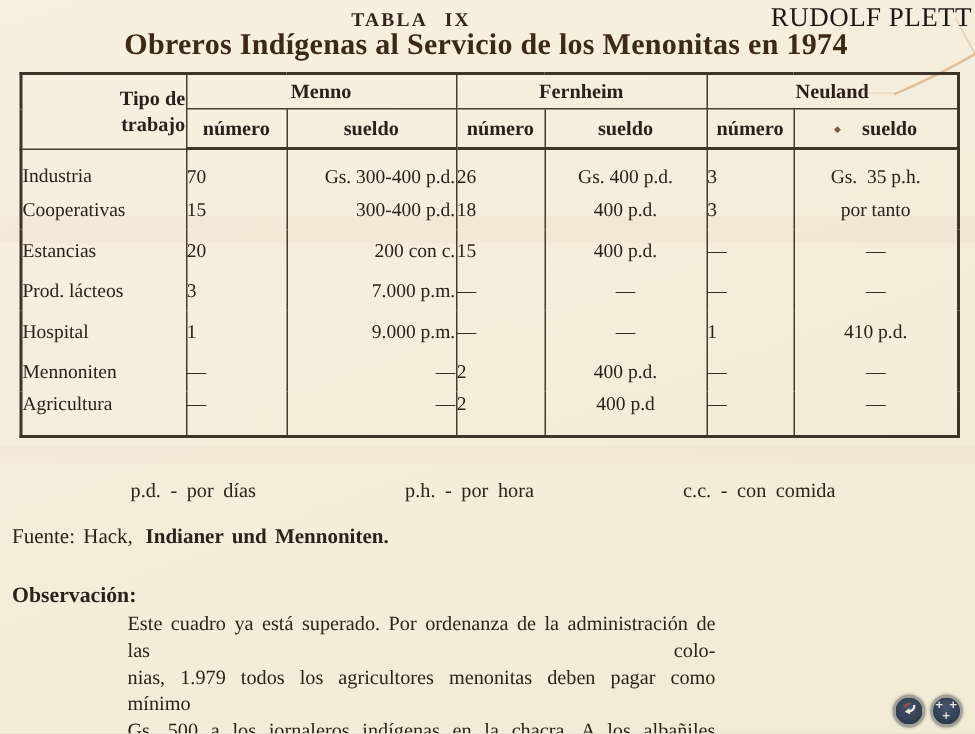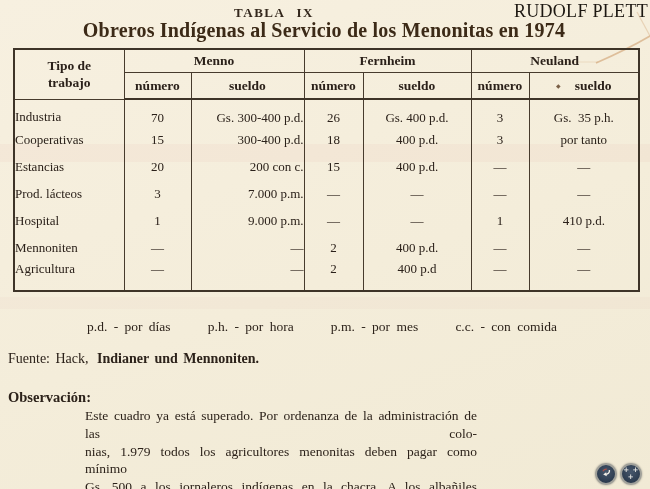--- a/index.html
+++ b/index.html
@@ -17,29 +17,29 @@
     font-size:13px;font-weight:bold;letter-spacing:1.5px;word-spacing:7px;color:#33271c;}
   .running-head{position:absolute;top:1px;right:2px;font-size:18px;letter-spacing:.3px;color:#1c1711;}
   .page-title{position:absolute;top:19px;left:0;width:648px;text-align:center;margin:0;
     font-size:20px;font-weight:bold;color:#3c2a17;letter-spacing:.2px;}
 
   table.data{position:absolute;top:48px;left:13px;width:625px;border-collapse:collapse;
     table-layout:fixed;color:#2b211a;border:2px solid #3e3428;}
   table.data th,table.data td{font-size:13px;padding:0;vertical-align:middle;
     border-left:1.5px solid #473b2d;border-right:1.5px solid #473b2d;}
   tr.colonies th{height:22px;font-weight:bold;font-size:13.5px;border-bottom:1.5px solid #473b2d;}
-  th.tipo-cell{text-align:center;vertical-align:top;padding:4px 0 0 10px;font-weight:bold;
+  th.tipo-cell{text-align:right;vertical-align:top;padding:4px 0 0 10px;font-weight:bold;
     line-height:17px;font-size:13.5px;border-bottom:2px solid #3e3428;}
   tr.subhead th{height:25px;font-weight:bold;font-size:13.5px;border-bottom:2px solid #3e3428;}
   .neuland-dot{display:inline-block;font-size:6px;vertical-align:2px;color:#7a5f46;margin-right:14px;}
   tbody tr{height:27px;}
   tbody tr.r-first td{padding-top:9px;}
   tbody tr.r-last td{padding-bottom:13px;margin-top:27px;}
   td.c-tipo{text-align:left;padding-left:10px;}
-  td.c-num{text-align:center;}
+  td.c-num{}
   td.c-ms{text-align:right;padding-right:14px;}
   td.c-fs{text-align:center;}
   td.c-ns{text-align:center;padding-right:22px;}
 
   .legend{position:absolute;top:319px;left:87px;width:470px;display:flex;
     justify-content:space-between;font-size:13.5px;word-spacing:3px;}
   .source-line{position:absolute;top:351px;left:8px;font-size:14px;word-spacing:2px;}
   .source-line b{margin-left:3px;}
   .obs-label{position:absolute;top:389px;left:8px;font-size:14.5px;font-weight:bold;}
   .obs{position:absolute;top:407px;left:85px;width:392px;font-size:13.5px;}
@@ -162,21 +162,20 @@
         <td class="c-fs">400 p.d</td>
         <td class="c-num">—</td>
         <td class="c-ns">—</td>
       </tr>
     </tbody>
   </table>
 
   <div class="legend">
     <span>p.d. - por días</span>
     <span>p.h. - por hora</span>
-    <span>p.m. - por mes</span>
     <span>c.c. - con comida</span>
   </div>
 
   <div class="source-line">
     <span>Fuente:</span>
     <span>Hack,</span>
     <b>Indianer und Mennoniten.</b>
   </div>
 
   <div class="obs-label">Observación:</div>

